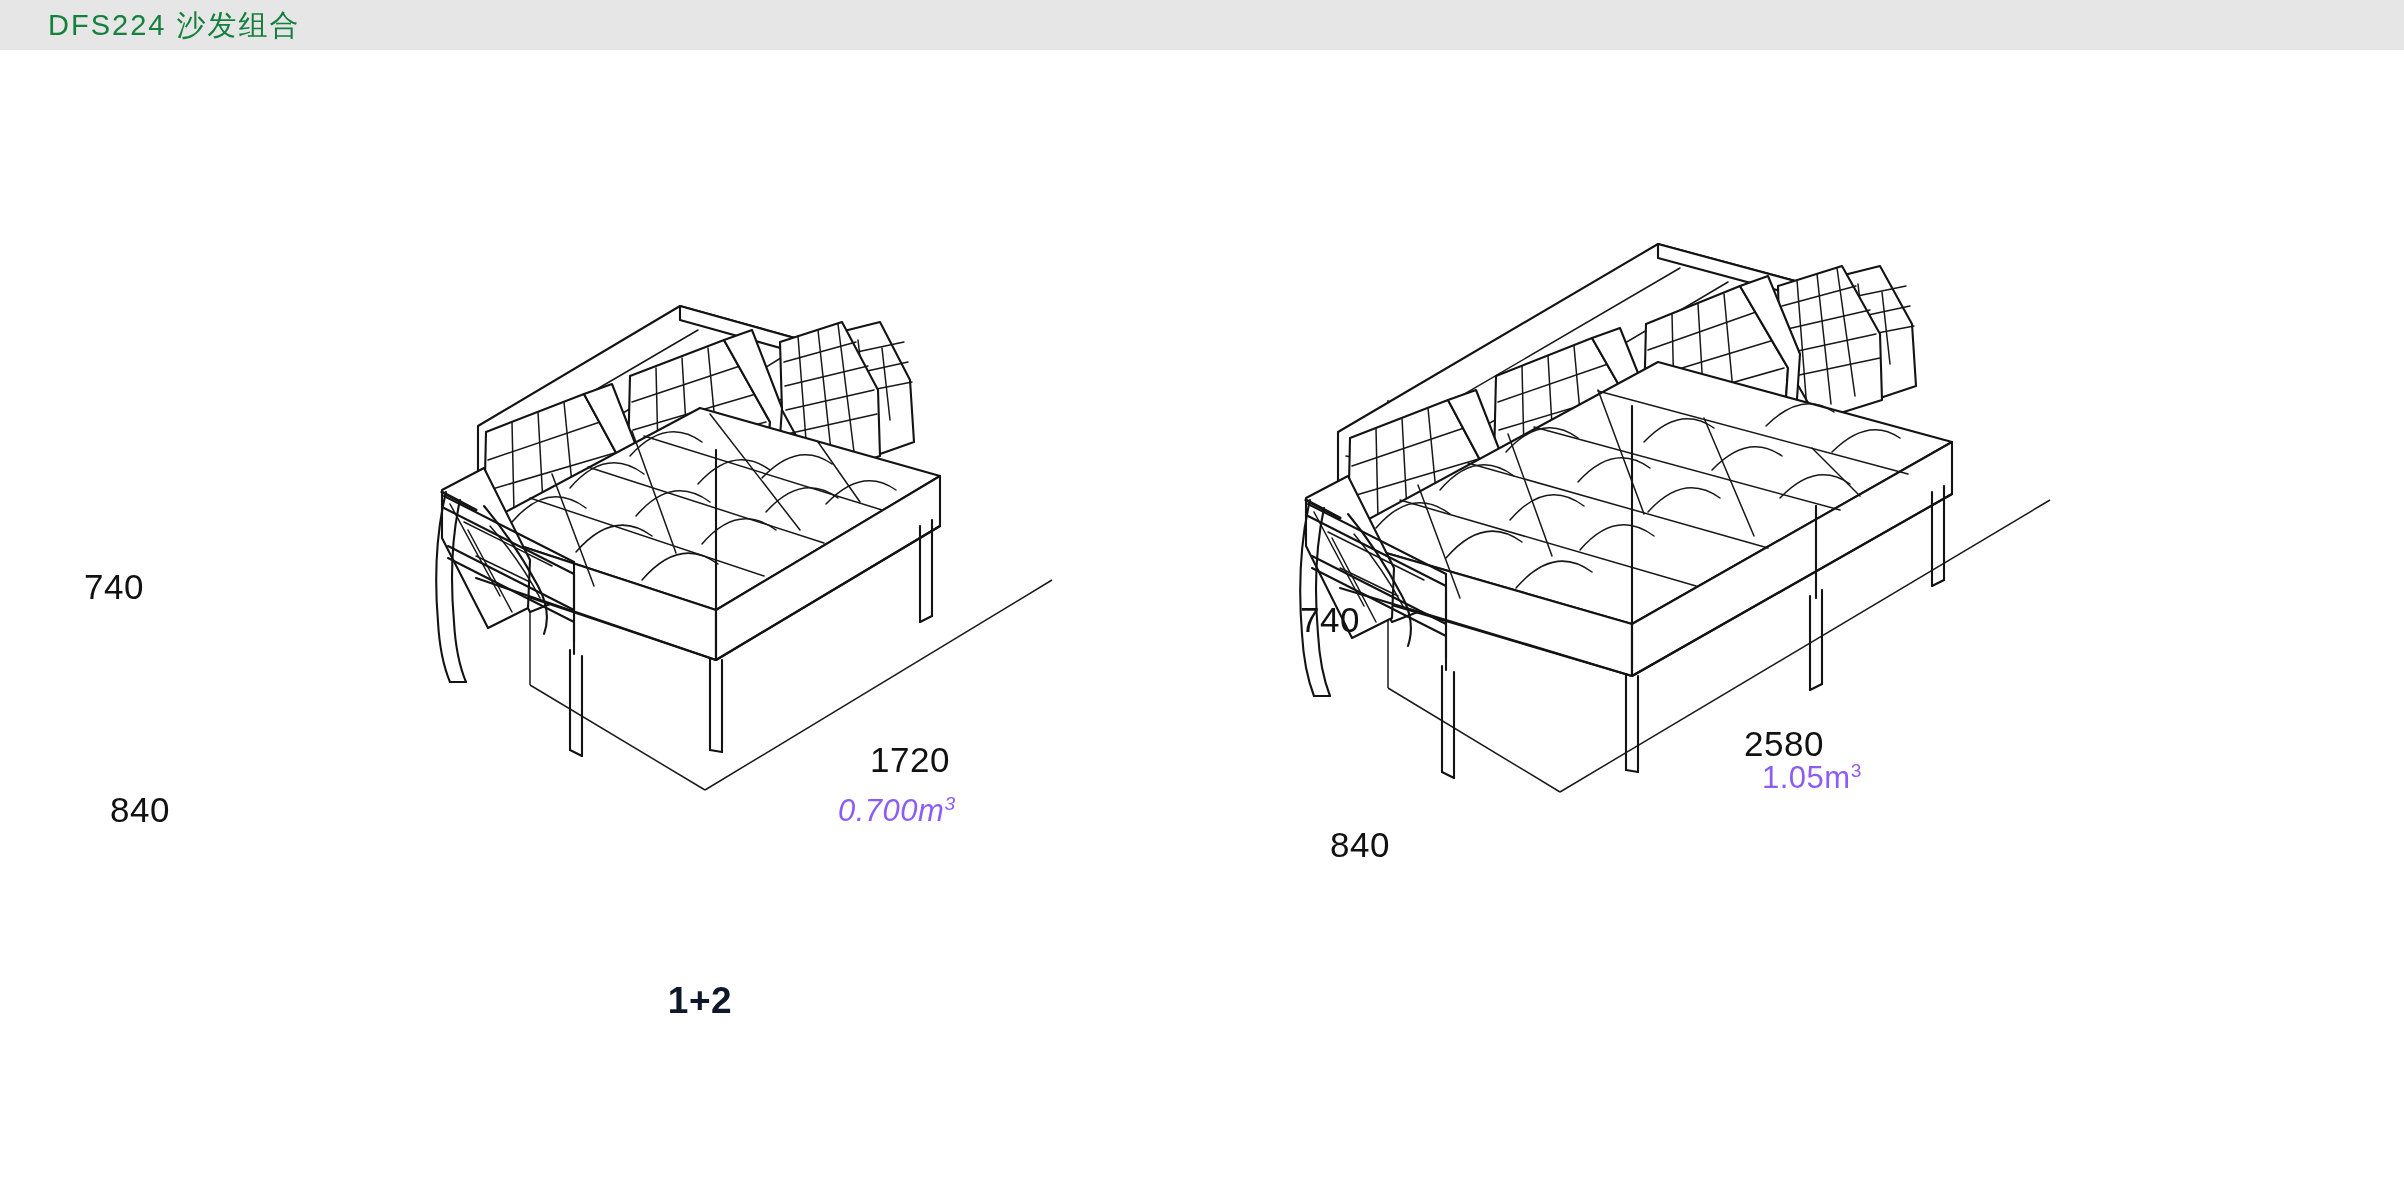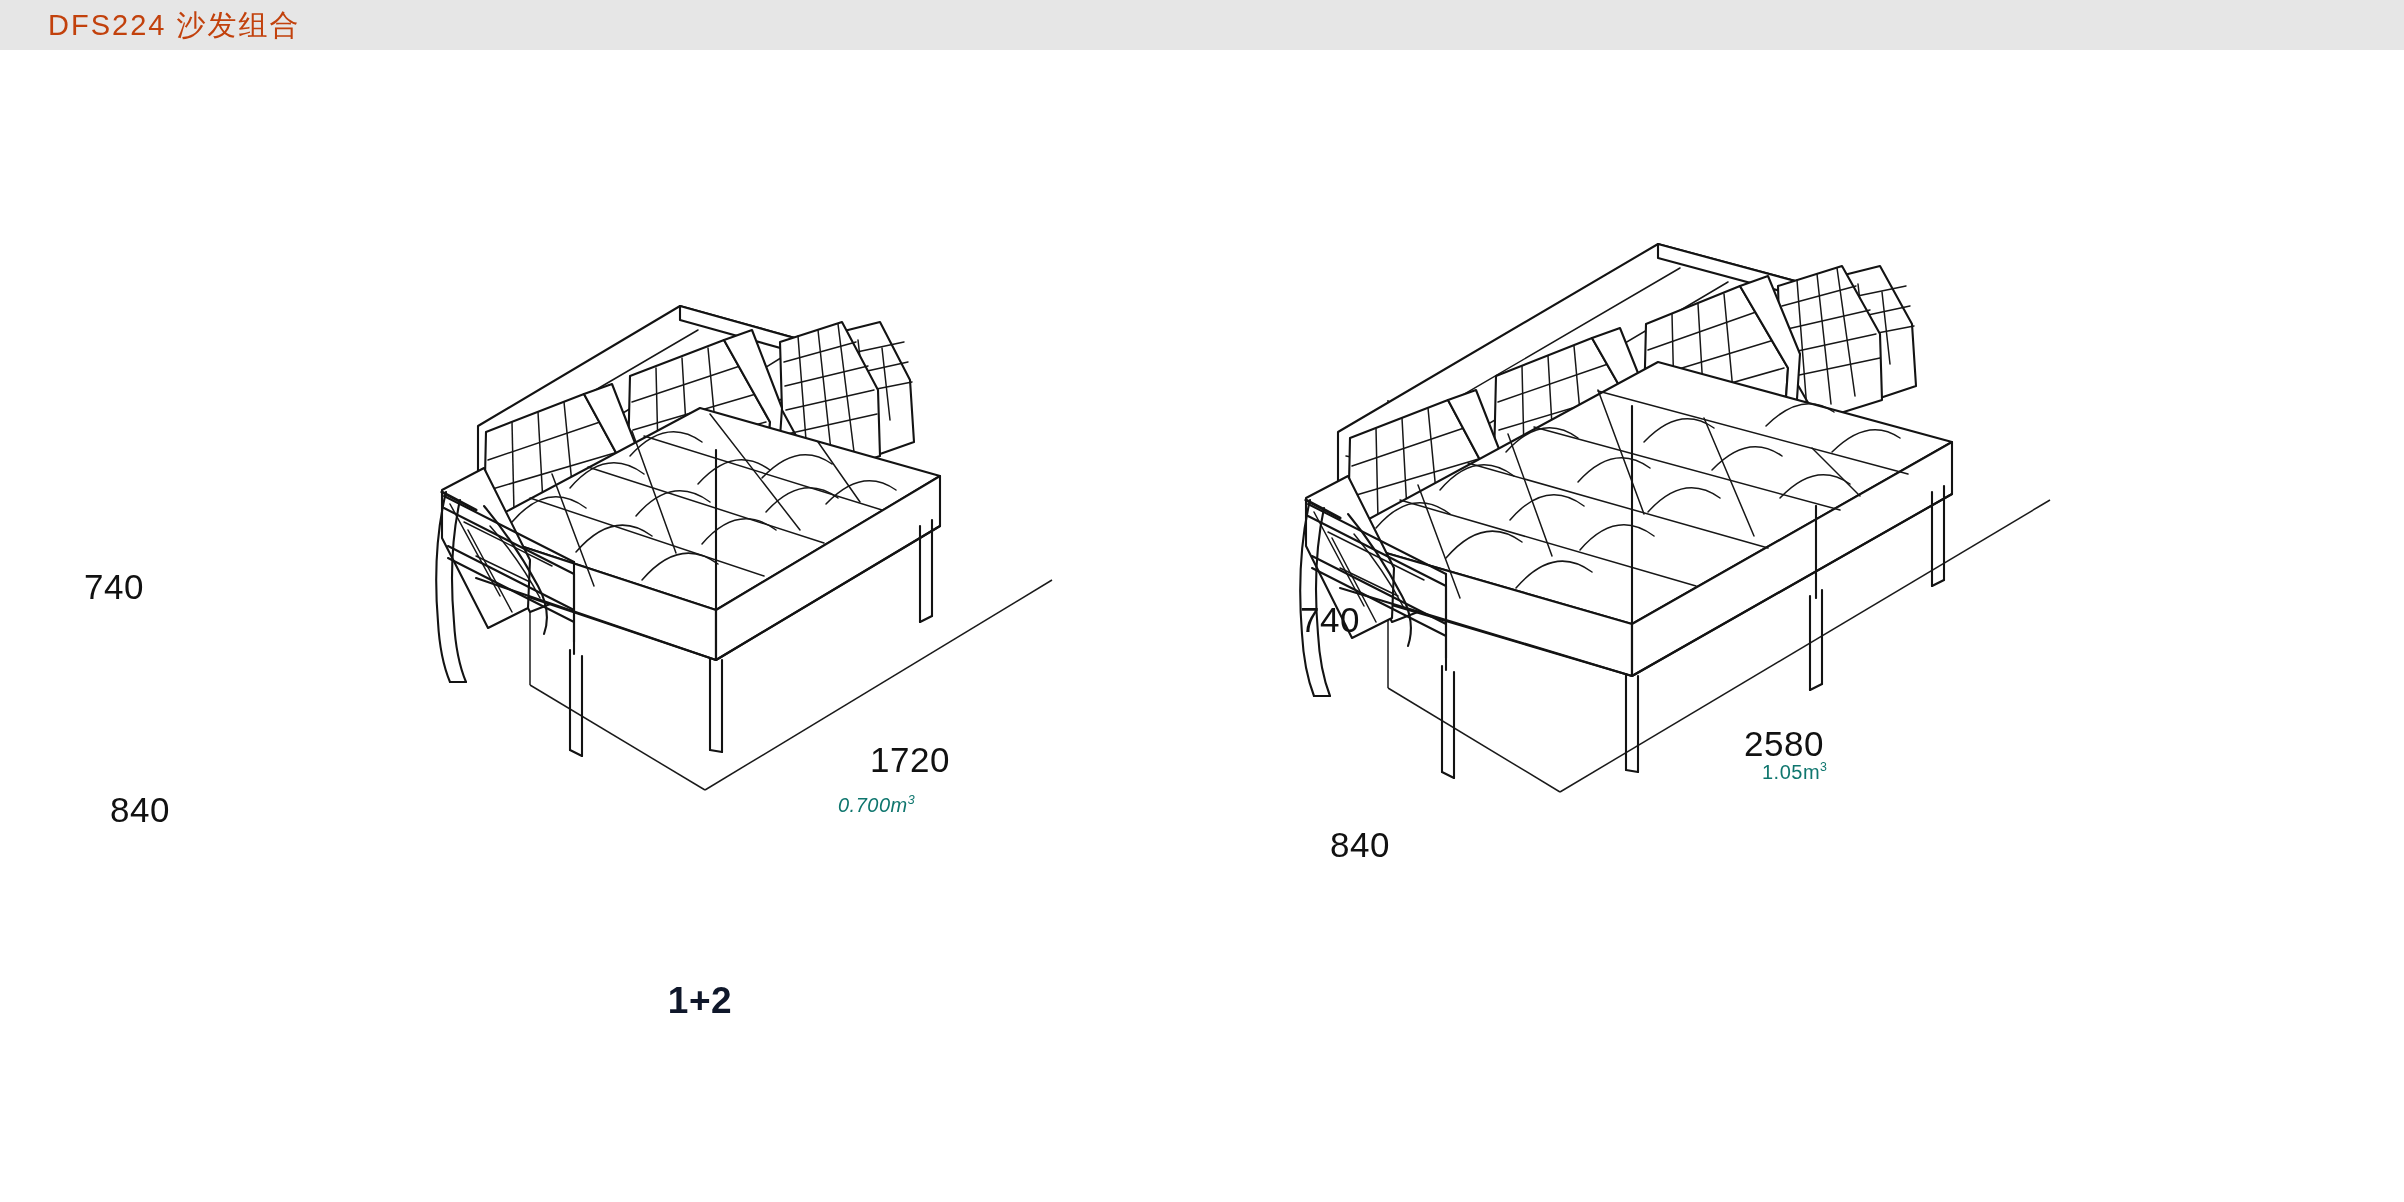--- a/index.html
+++ b/index.html
@@ -25,21 +25,21 @@
     background: #e6e6e6;
   }
   .header-title {
     position: absolute;
     left: 48px;
     top: 0;
     height: 42px;
     line-height: 50px;
     font-size: 29px;
     letter-spacing: 2px;
-    color: #c2410c;
+    color: #15803d;
     white-space: nowrap;
     font-weight: 400;
   }
 
   
   .stage {
     position: absolute;
     left: 0;
     top: 50px;
     width: 2404px;
@@ -72,22 +72,22 @@
   
   .dim-label {
     position: absolute;
     font-size: 35px;
     color: #111111;
     white-space: nowrap;
     letter-spacing: 0.5px;
   }
   .vol-label {
     position: absolute;
-    font-size: 20px;
-    color: #0f766e;
+    font-size: 31px;
+    color: #8b5cf6;
     white-space: nowrap;
     letter-spacing: 0.5px;
   }
   .vol-label sup { font-size: 0.62em; }
 
   
   .caption {
     position: absolute;
     font-size: 37px;
     color: #0f172a;

